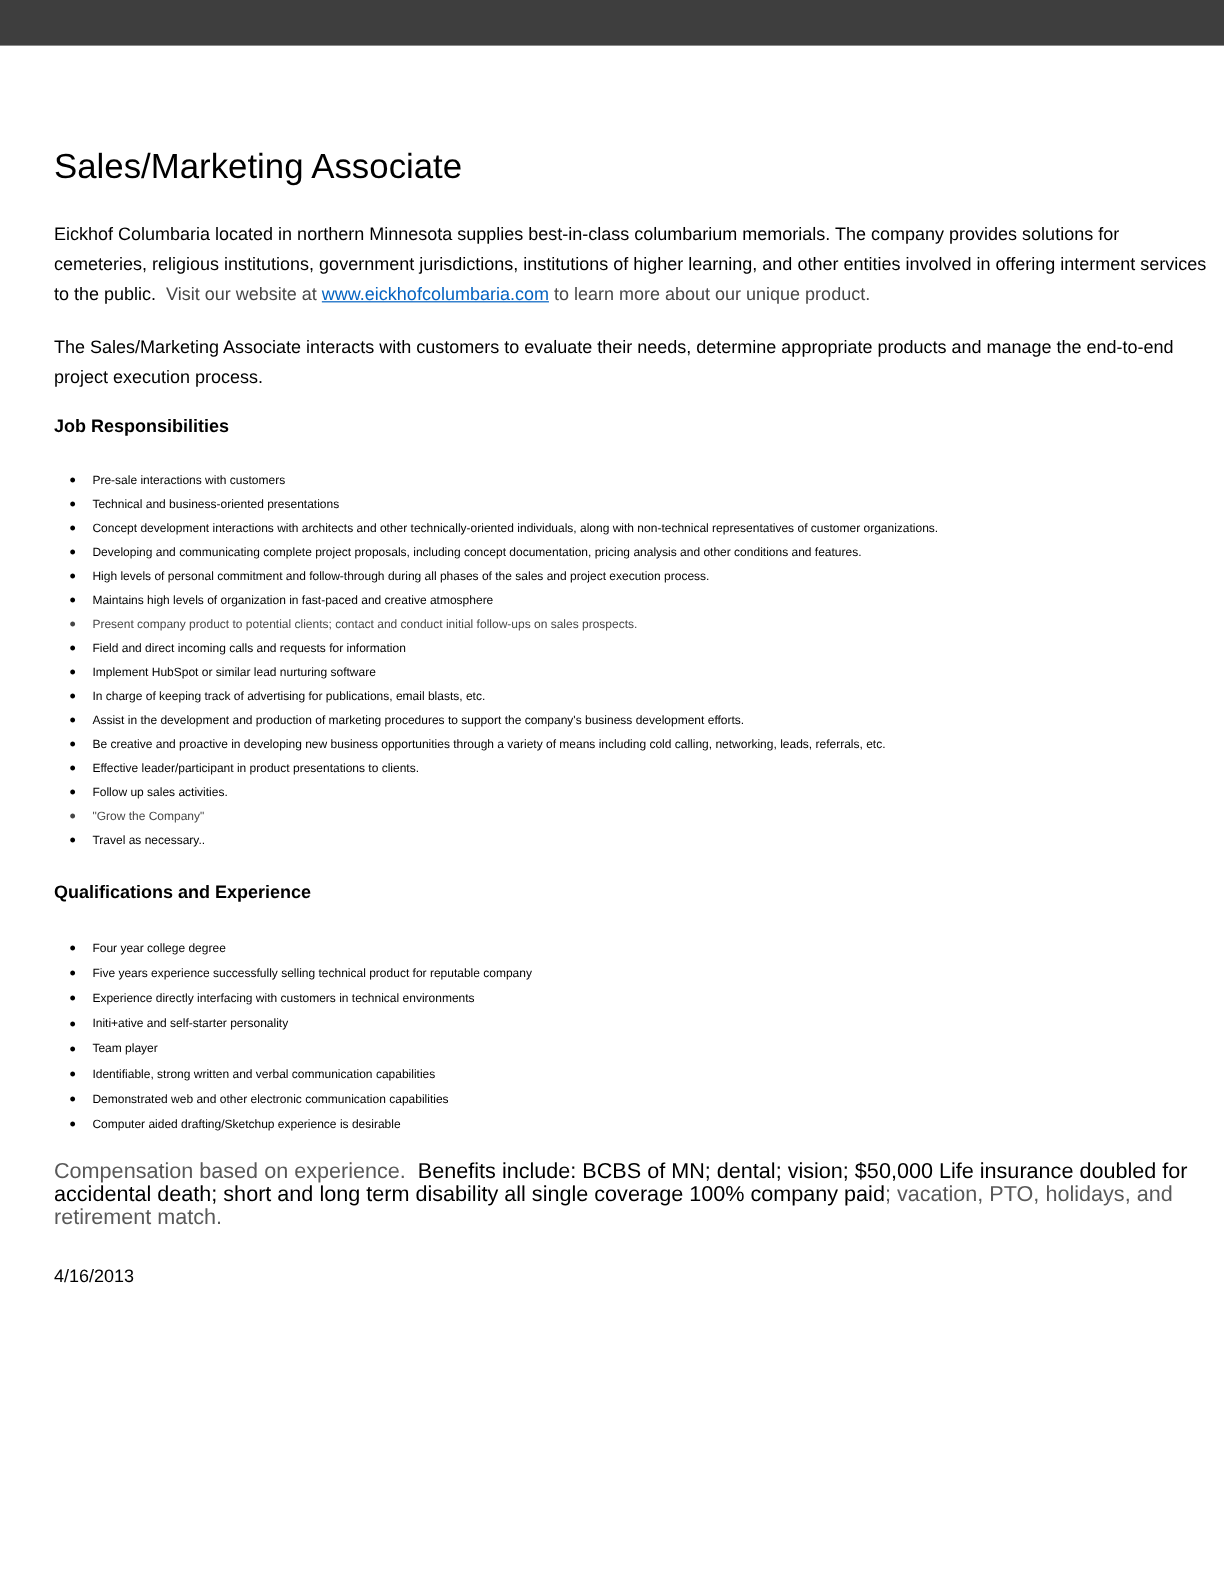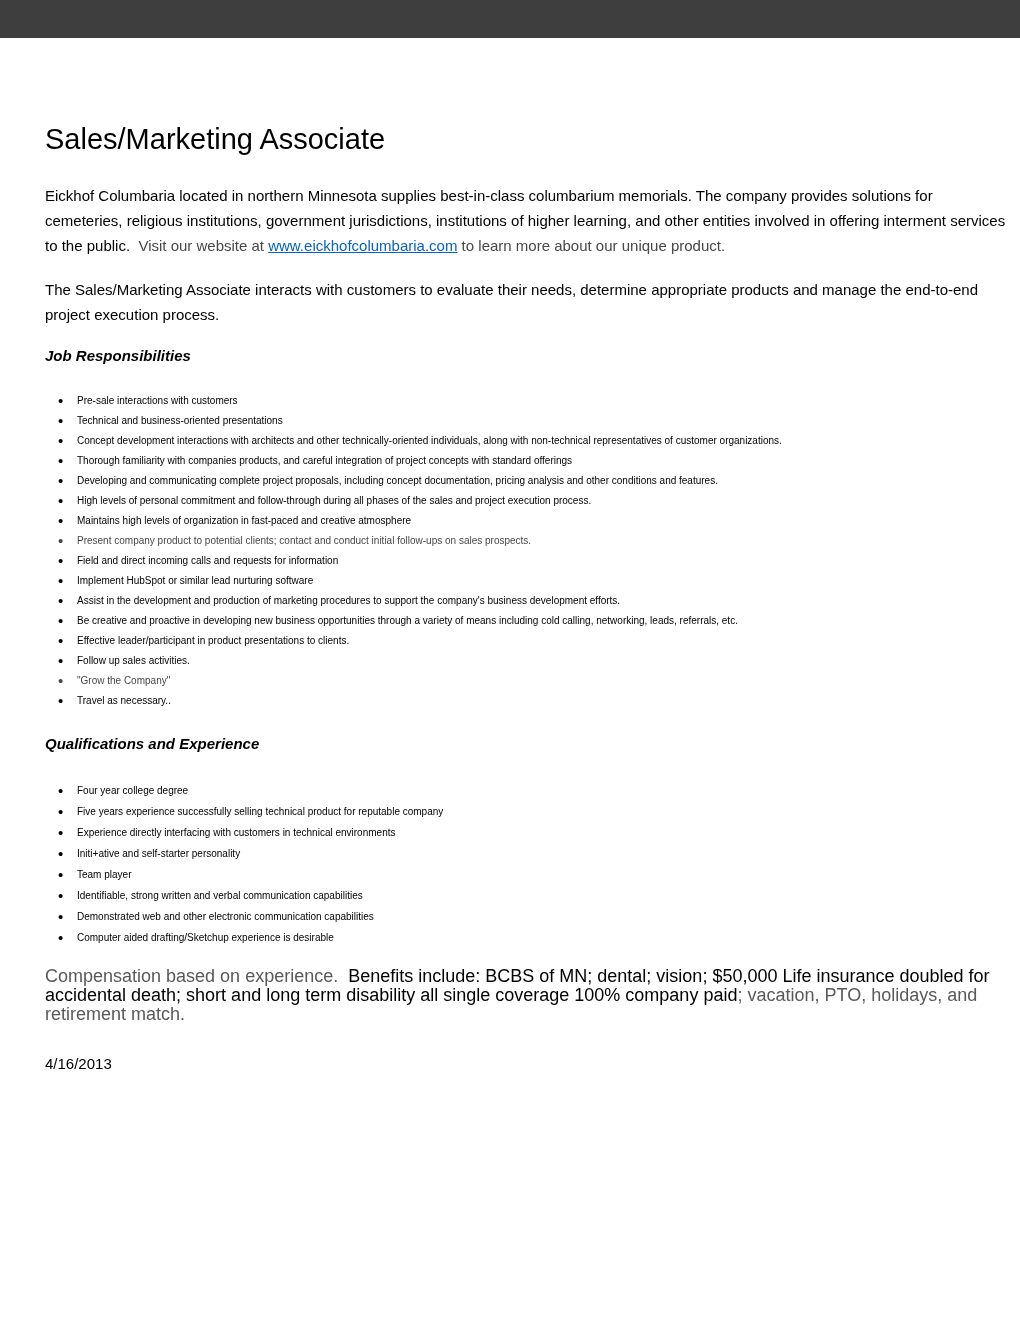--- a/index.html
+++ b/index.html
@@ -32,21 +32,20 @@
     line-height: 25px;
     white-space: pre-wrap;
   }
   .intro { margin-top: 27px; }
   .role { margin-top: 19px; }
   .section-heading {
     margin-top: 19px;
     font-size: 15px;
     font-weight: 700;
     line-height: 19px;
-    font-style: italic;
   }
   .qual-heading { margin-top: 23px; }
   ul.bullet-list {
     list-style: none;
     margin-top: 26px;
     padding-left: 32px;
     font-size: 10px;
   }
   ul.resp-list { line-height: 20px; }
   ul.qual-list { margin-top: 27px; line-height: 21px; }
@@ -94,27 +93,27 @@
   <p class="body-text intro"><span>Eickhof Columbaria located in northern Minnesota supplies best-in-class columbarium memorials. The company provides solutions for cemeteries, religious institutions, government jurisdictions, institutions of higher learning, and other entities involved in offering interment services to the public.  </span><span class="tone-subtle">Visit our website at </span><a class="web-link">www.eickhofcolumbaria.com</a><span class="tone-subtle"> to learn more about our unique product.</span></p>
 
   <p class="body-text role">The Sales/Marketing Associate interacts with customers to evaluate their needs, determine appropriate products and manage the end-to-end project execution process.</p>
 
   <h2 class="section-heading">Job Responsibilities</h2>
 
   <ul class="bullet-list resp-list">
     <li>Pre-sale interactions with customers</li>
     <li>Technical and business-oriented presentations</li>
     <li>Concept development interactions with architects and other technically-oriented individuals, along with non-technical representatives of customer organizations.</li>
-    <li>Thorough familiarity with companies products, and careful integration of project concepts with standard offerings</li>
     <li>Developing and communicating complete project proposals, including concept documentation, pricing analysis and other conditions and features.</li>
     <li>High levels of personal commitment and follow-through during all phases of the sales and project execution process.</li>
     <li>Maintains high levels of organization in fast-paced and creative atmosphere</li>
     <li class="tone-subtle">Present company product to potential clients; contact and conduct initial follow-ups on sales prospects.</li>
     <li>Field and direct incoming calls and requests for information</li>
     <li>Implement HubSpot or similar lead nurturing software</li>
+    <li>In charge of keeping track of advertising for publications, email blasts, etc.</li>
     <li>Assist in the development and production of marketing procedures to support the company's business development efforts.</li>
     <li>Be creative and proactive in developing new business opportunities through a variety of means including cold calling, networking, leads, referrals, etc.</li>
     <li>Effective leader/participant in product presentations to clients.</li>
     <li>Follow up sales activities.</li>
     <li class="tone-subtle">"Grow the Company"</li>
     <li>Travel as necessary..</li>
   </ul>
 
   <h2 class="section-heading qual-heading">Qualifications and Experience</h2>
 

